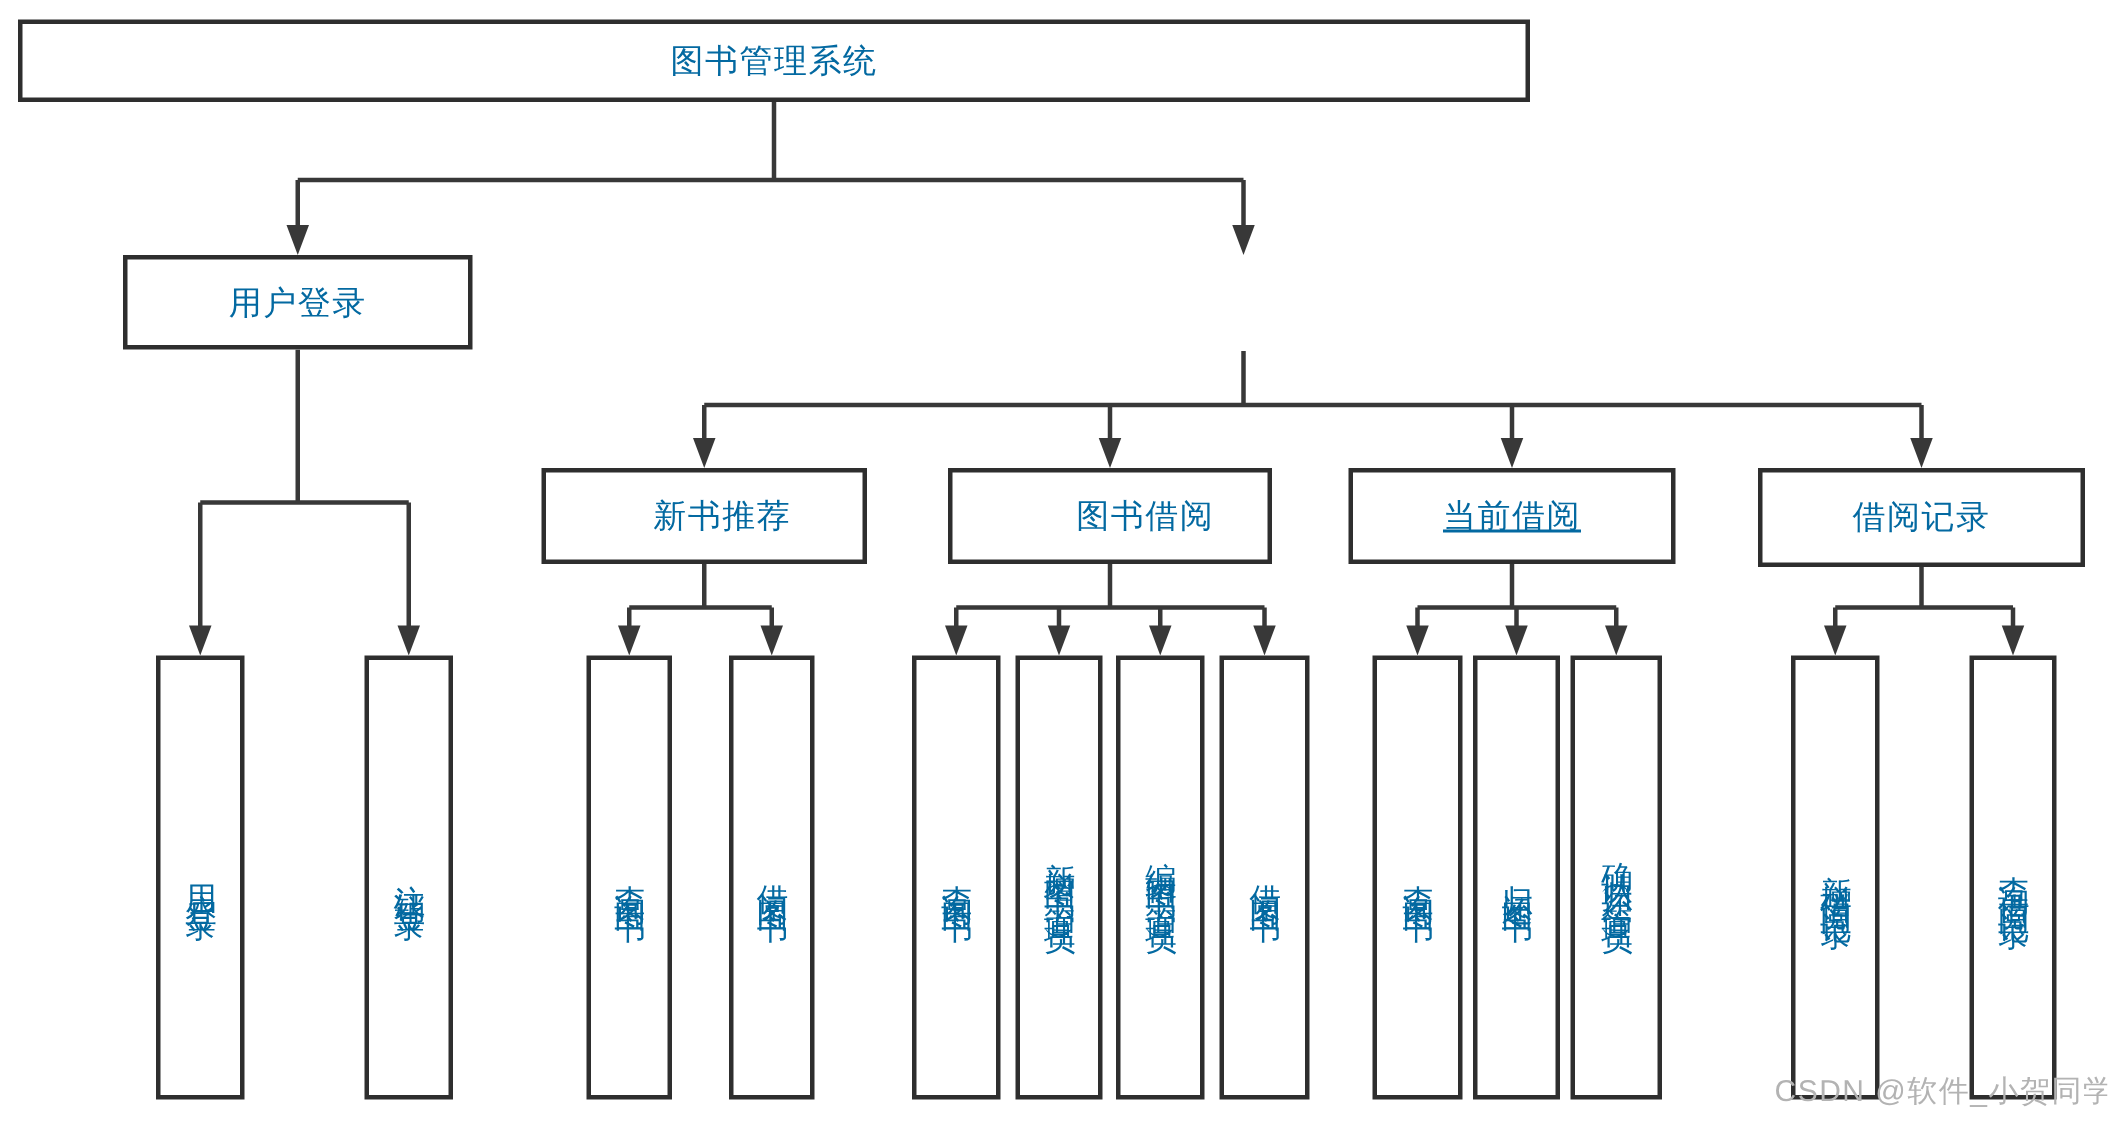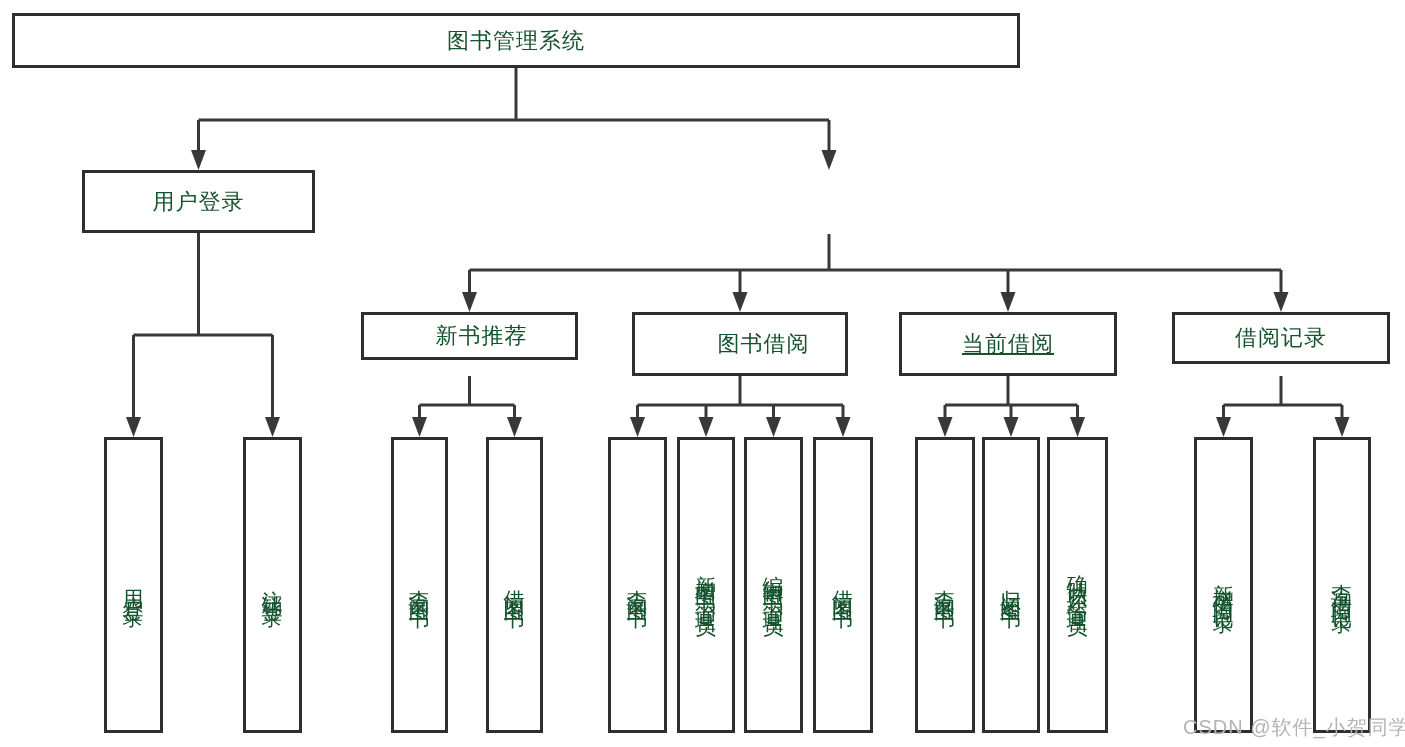--- a/index.html
+++ b/index.html
@@ -12,21 +12,21 @@
   }
   #connectors { position:absolute; left:0; top:0; width:1405px; height:747px; }
   .box {
     position:absolute;
     box-sizing:border-box;
     background:#ffffff;
     border:3px solid #2e2e2e;
     display:flex;
     align-items:center;
     justify-content:center;
-    color:#14532d;
+    color:#0369a1;
     font-size:22px;
     letter-spacing:1px;
     text-align:center;
   }
   .leaf span {
     writing-mode:vertical-rl;
     letter-spacing:6px;
     font-size:21px;
     line-height:1;
   }
@@ -86,30 +86,30 @@
   </svg>
 
   <div class="box" style="left:12px; top:13px; width:1008px; height:55px;">
     <span>图书管理系统</span>
   </div>
 
   <div class="box" style="left:82px; top:170px; width:233px; height:63px;">
     <span>用户登录</span>
   </div>
 
-  <div class="box" style="left:361px; top:312px; width:217px; height:48px;padding-left:24px;">
+  <div class="box" style="left:361px; top:312px; width:217px; height:64px;padding-left:24px;">
     <span>新书推荐</span>
   </div>
   <div class="box" style="left:632px; top:312px; width:216px; height:64px;padding-left:47px;">
     <span>图书借阅</span>
   </div>
   <div class="box" style="left:899px; top:312px; width:218px; height:64px;text-decoration:underline;">
     <span>当前借阅</span>
   </div>
-  <div class="box" style="left:1172px; top:312px; width:218px; height:52px;">
+  <div class="box" style="left:1172px; top:312px; width:218px; height:66px;">
     <span>借阅记录</span>
   </div>
 
   <div class="box leaf" style="left:104px; top:437px; width:59px; height:296px;">
     <span>用户登录</span>
   </div>
   <div class="box leaf" style="left:243px; top:437px; width:59px; height:296px;">
     <span>注销登录</span>
   </div>
 

